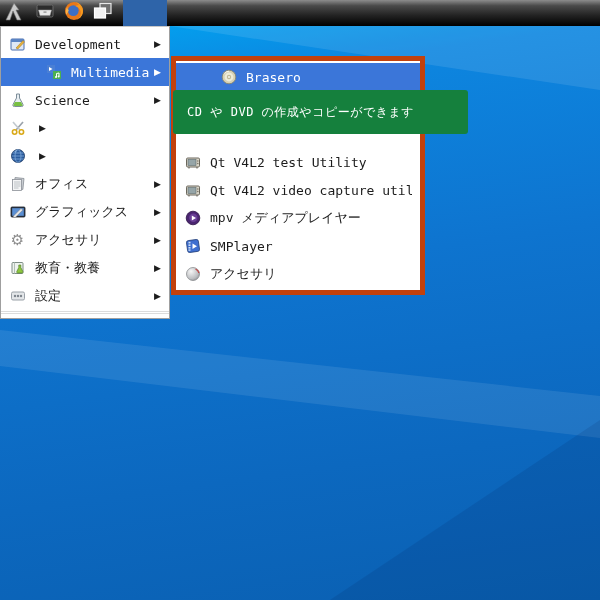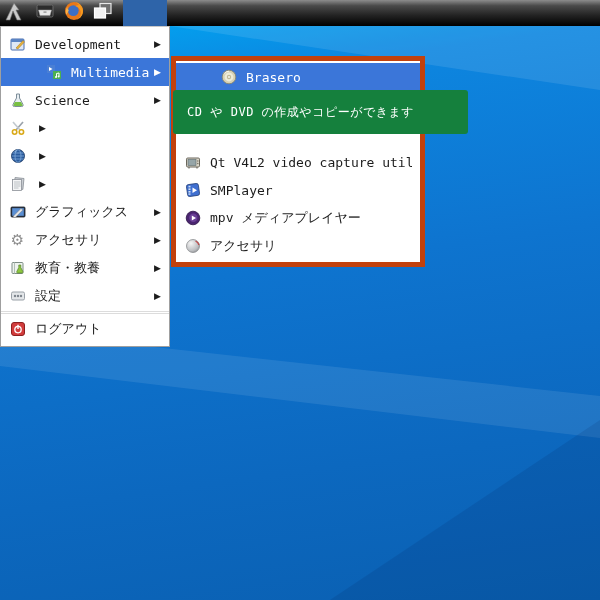--- a/index.html
+++ b/index.html
@@ -179,20 +179,21 @@
   </div>
 
   <div class="menu-item">
     <span class="mi-icon">
       <svg width="16" height="16" viewBox="0 0 16 16">
         <rect x="4.5" y="2" width="9" height="11" fill="#c9cdd2" stroke="#8a9097" stroke-width="0.8" transform="rotate(6 9 7)"></rect>
         <rect x="2.5" y="3.5" width="9" height="11" fill="#f4f5f6" stroke="#8a9097" stroke-width="0.8"></rect>
         <path d="M4,6 L10.5,6 M4,8 L10.5,8 M4,10 L10.5,10 M4,12 L8.5,12" stroke="#aeb4ba" stroke-width="0.8"></path>
       </svg>
     </span>
+    <span class="mi-label">オフィス</span>
     <span class="mi-arrow">▶</span>
   </div>
 
   <div class="menu-item">
     <span class="mi-icon">
       <svg width="16" height="16" viewBox="0 0 16 16">
         <rect x="1" y="3" width="14" height="10" rx="1" fill="#2f3b4a" stroke="#141b24" stroke-width="0.8"></rect>
         <rect x="2.2" y="4.2" width="11.6" height="7.6" fill="#5a8fd4"></rect>
         <path d="M3,12.5 L11,4.5 L12.8,6 L5,13.8 Z" fill="#e8e8e8" stroke="#7a7a7a" stroke-width="0.5"></path>
       </svg>
@@ -232,87 +233,89 @@
     </span>
     <span class="mi-label">設定</span>
     <span class="mi-arrow">▶</span>
   </div>
 
   <div class="menu-sep"></div>
 
 
   <div class="menu-sep"></div>
 
-  <div class="menu-item">
-    <span class="mi-icon">
-      <svg width="16" height="16" viewBox="0 0 16 16">
-        <rect x="1.5" y="1.5" width="13" height="13" rx="2.5" fill="#d23c3c" stroke="#8e1f1f" stroke-width="1"></rect>
-        <circle cx="8" cy="8.6" r="3.2" fill="none" stroke="#ffffff" stroke-width="1.3"></circle>
-        <path d="M8,3.8 L8,8" stroke="#ffffff" stroke-width="1.4"></path>
-      </svg>
-    </span>
-    <span class="mi-label">ログアウト</span>
-  </div>
 
 </div>
 
 <div class="submenu-panel">
 
   <div class="menu-item highlighted">
     <span class="mi-icon">
       <svg width="16" height="16" viewBox="0 0 16 16">
         <circle cx="8" cy="8" r="6.8" fill="#d8d2b4" stroke="#8a8468" stroke-width="0.8"></circle>
         <circle cx="8" cy="8" r="4.4" fill="#efecd8"></circle>
         <circle cx="8" cy="8" r="2.2" fill="#c2bb98"></circle>
         <circle cx="8" cy="8" r="1" fill="#f7f5ea"></circle>
         <path d="M3.5,4.5 A5.8,5.8 0 0 1 8,2.2" stroke="#ffffff" stroke-width="1" fill="none" opacity="0.8"></path>
       </svg>
     </span>
     <span class="mi-label">Brasero</span>
   </div>
 
   <div class="submenu-spacer"></div>
 
-
   <div class="menu-item">
     <span class="mi-icon">
       <svg width="16" height="16" viewBox="0 0 16 16">
         <rect x="1.5" y="4" width="13" height="9" rx="1.2" fill="#d9d5c8" stroke="#6b675c" stroke-width="1"></rect>
         <rect x="3" y="5.5" width="8" height="6" fill="#96a5a8" stroke="#5d6a6d" stroke-width="0.6"></rect>
         <circle cx="12.8" cy="7" r="0.8" fill="#7b7668"></circle>
         <circle cx="12.8" cy="9.5" r="0.8" fill="#7b7668"></circle>
         <path d="M4,13 L4,14.5 M12,13 L12,14.5" stroke="#6b675c" stroke-width="1.2"></path>
       </svg>
     </span>
+    <span class="mi-label">Qt V4L2 test Utility</span>
+  </div>
+
+  <div class="menu-item">
+    <span class="mi-icon">
+      <svg width="16" height="16" viewBox="0 0 16 16">
+        <rect x="1.5" y="4" width="13" height="9" rx="1.2" fill="#d9d5c8" stroke="#6b675c" stroke-width="1"></rect>
+        <rect x="3" y="5.5" width="8" height="6" fill="#96a5a8" stroke="#5d6a6d" stroke-width="0.6"></rect>
+        <circle cx="12.8" cy="7" r="0.8" fill="#7b7668"></circle>
+        <circle cx="12.8" cy="9.5" r="0.8" fill="#7b7668"></circle>
+        <path d="M4,13 L4,14.5 M12,13 L12,14.5" stroke="#6b675c" stroke-width="1.2"></path>
+      </svg>
+    </span>
     <span class="mi-label">Qt V4L2 video capture utility</span>
+  </div>
+
+  <div class="menu-item">
+    <span class="mi-icon">
+      <svg width="16" height="16" viewBox="0 0 16 16">
+        <circle cx="8" cy="8" r="6.8" fill="#4a2570" stroke="#2c1245" stroke-width="0.8"></circle>
+        <circle cx="8.3" cy="7.7" r="4.2" fill="#6a3f96"></circle>
+        <path d="M6.8,5.6 L11,8 L6.8,10.4 Z" fill="#ffffff"></path>
+      </svg>
+    </span>
+    <span class="mi-label">mpv メディアプレイヤー</span>
   </div>
 
   <div class="menu-item">
     <span class="mi-icon">
       <svg width="16" height="16" viewBox="0 0 16 16">
         <rect x="2" y="2" width="12" height="12" rx="2" fill="#3f6fd0" stroke="#24407a" stroke-width="0.8" transform="rotate(-8 8 8)"></rect>
         <rect x="3.5" y="3.8" width="2" height="1.6" fill="#cfe0f5"></rect>
           <rect x="3.5" y="6.4" width="2" height="1.6" fill="#cfe0f5"></rect>
         <rect x="3.5" y="9" width="2" height="1.6" fill="#cfe0f5"></rect>
           <rect x="3.5" y="11.4" width="2" height="1.4" fill="#cfe0f5"></rect>
         <path d="M7.5,5.5 L12,8.2 L7.5,11 Z" fill="#ffffff"></path>
       </svg>
     </span>
     <span class="mi-label">SMPlayer</span>
-  </div>
-
-  <div class="menu-item">
-    <span class="mi-icon">
-      <svg width="16" height="16" viewBox="0 0 16 16">
-        <circle cx="8" cy="8" r="6.8" fill="#4a2570" stroke="#2c1245" stroke-width="0.8"></circle>
-        <circle cx="8.3" cy="7.7" r="4.2" fill="#6a3f96"></circle>
-        <path d="M6.8,5.6 L11,8 L6.8,10.4 Z" fill="#ffffff"></path>
-      </svg>
-    </span>
-    <span class="mi-label">mpv メディアプレイヤー</span>
   </div>
 
   <div class="menu-item">
     <span class="mi-icon">
       <svg width="16" height="16" viewBox="0 0 16 16">
         <defs>
           <radialGradient id="volg" cx="0.35" cy="0.3" r="0.8">
             <stop offset="0" stop-color="#f5f5f5"></stop>
               <stop offset="0.7" stop-color="#bdbfc2"></stop>
               <stop offset="1" stop-color="#8e9094"></stop>

